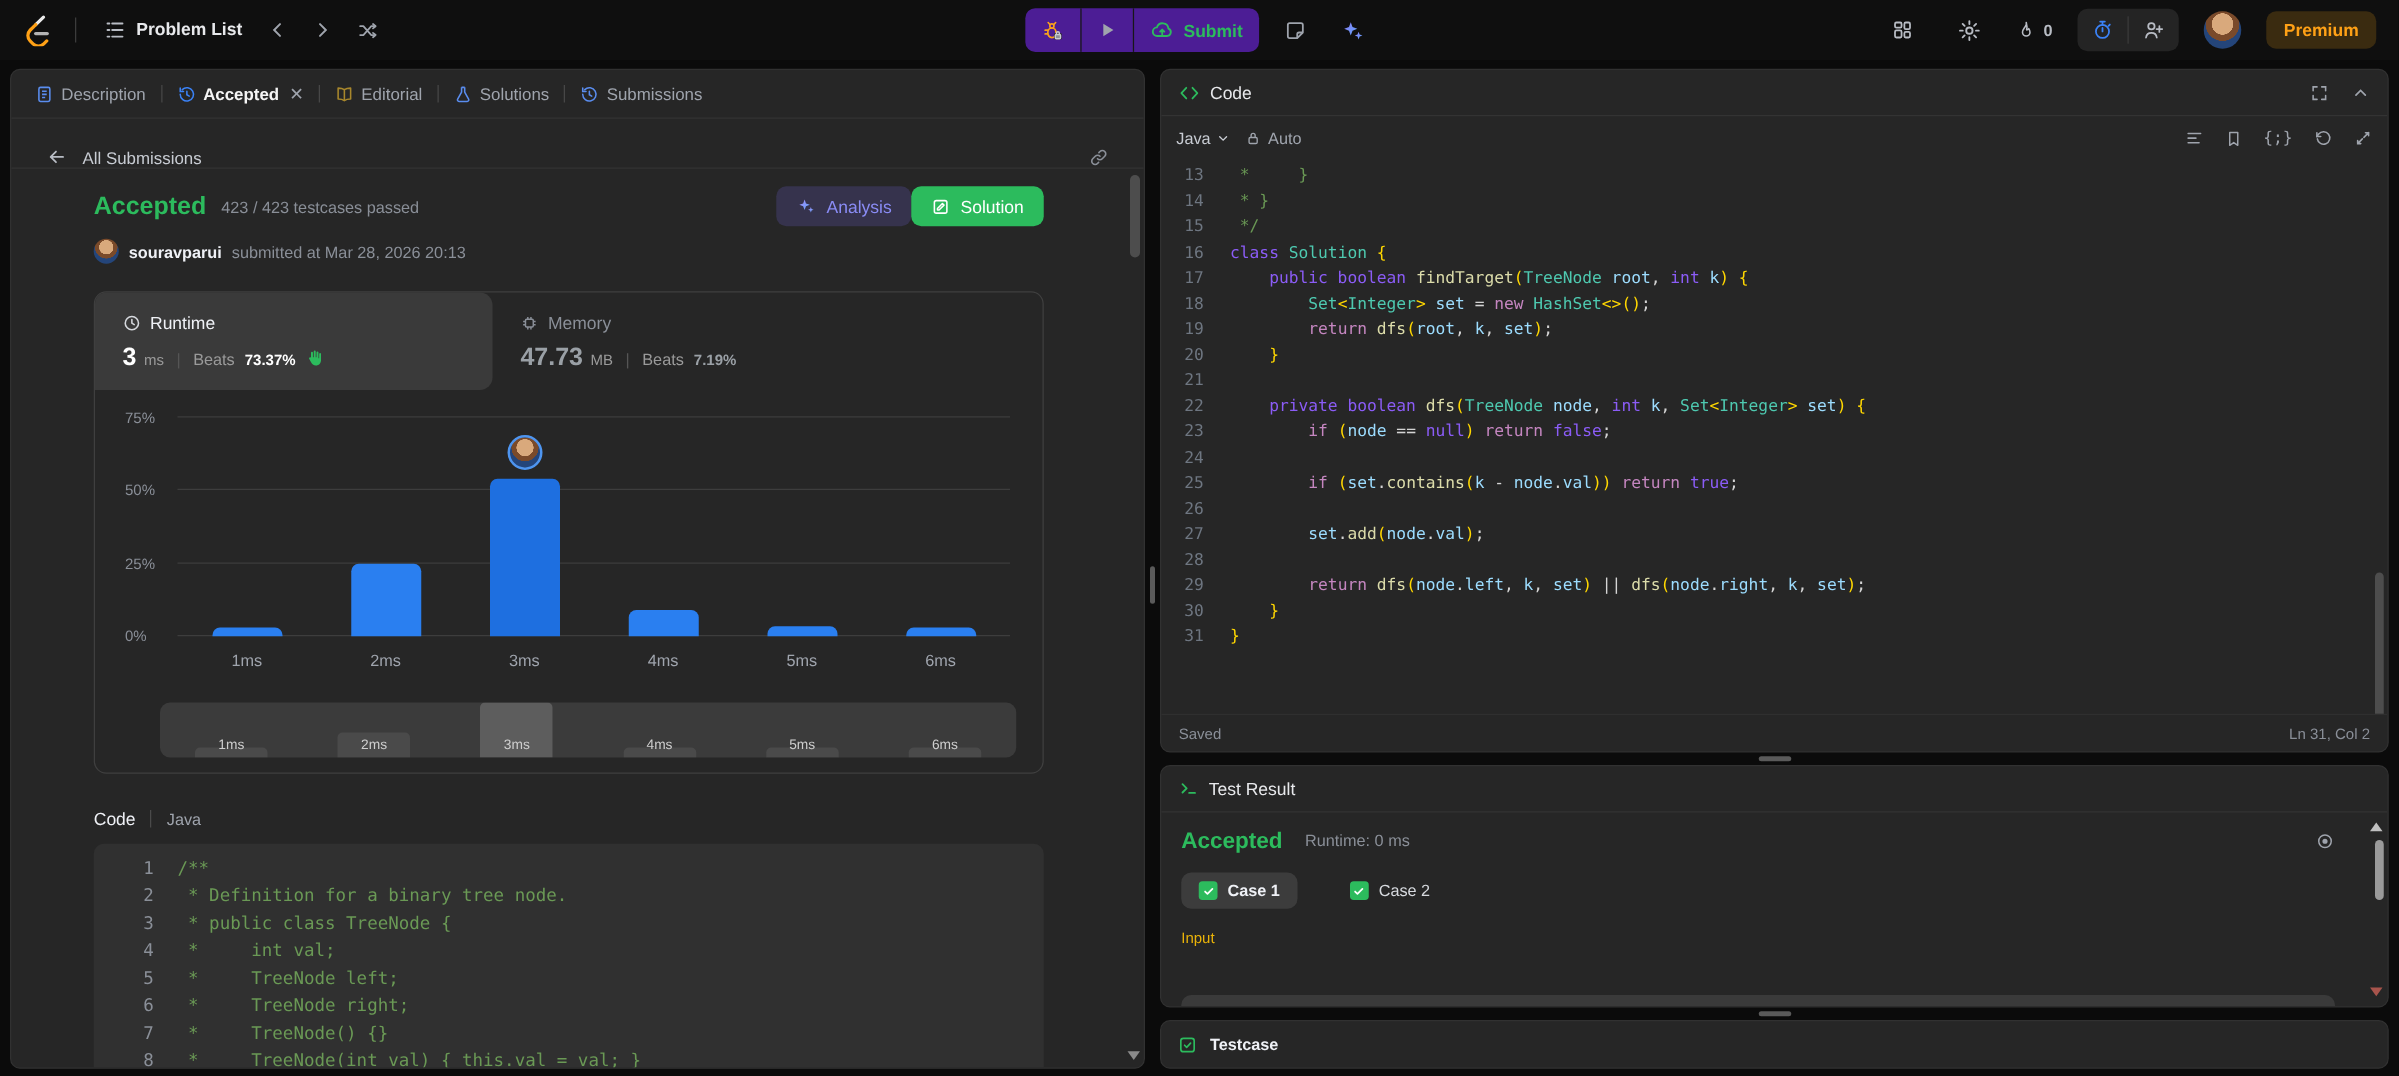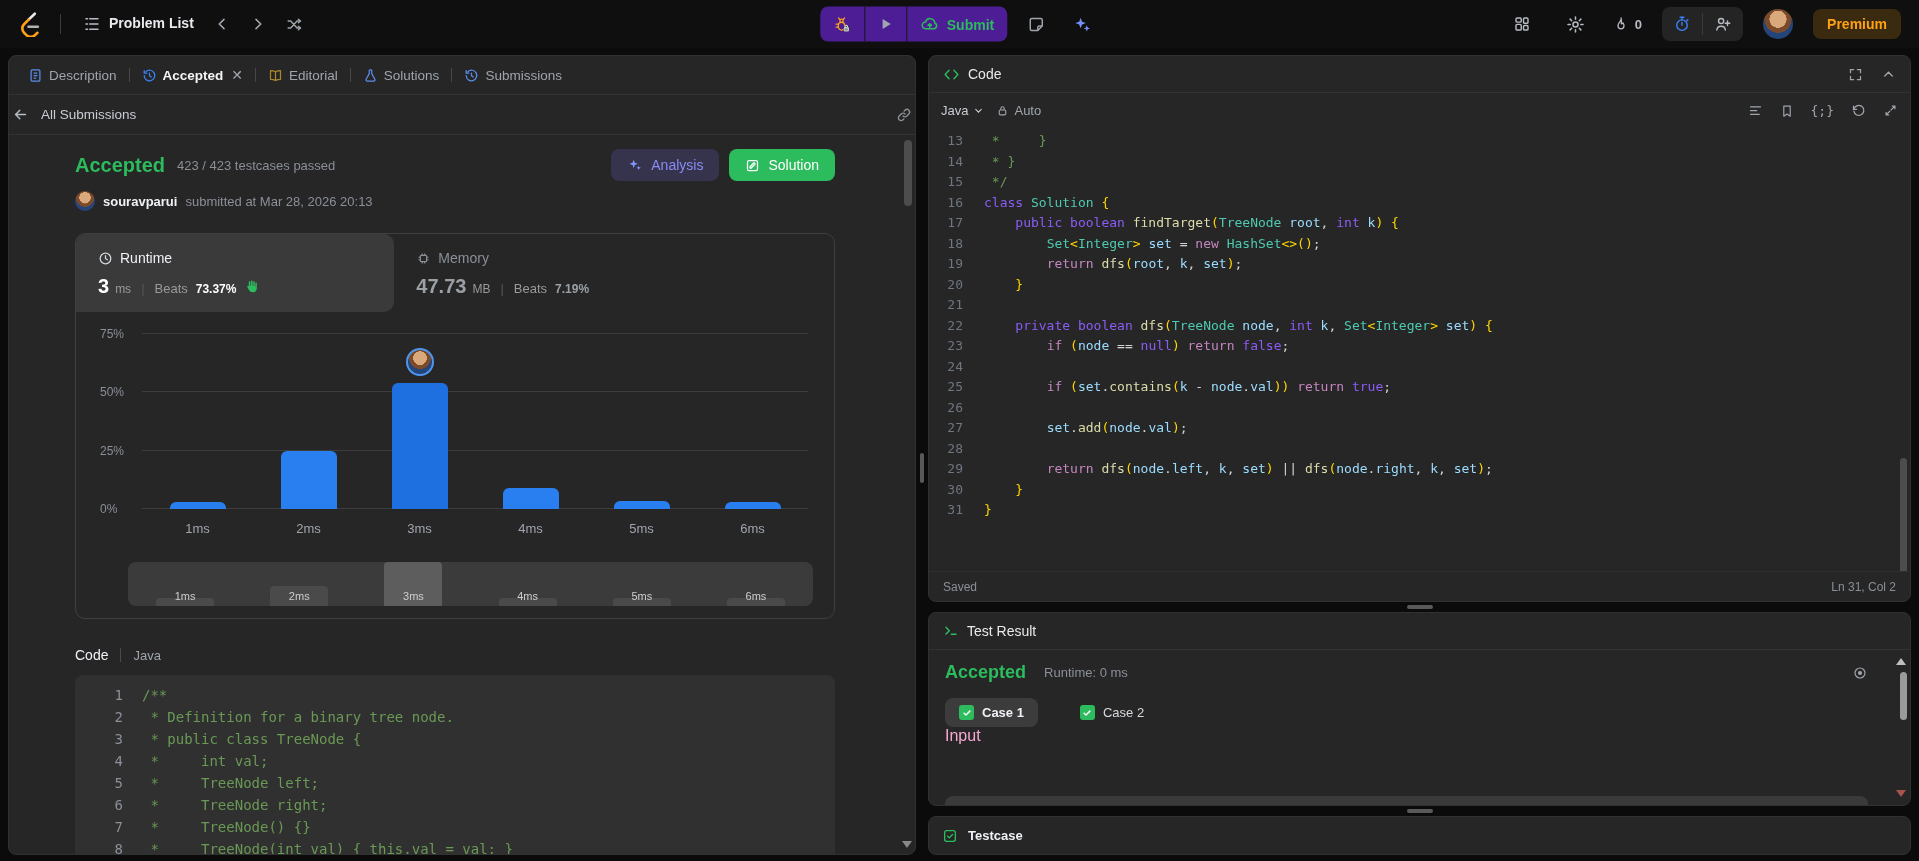--- a/index.html
+++ b/index.html
@@ -36,28 +36,28 @@
   .right-col{flex:1;display:flex;flex-direction:column}
   .h-gutter{height:10px;position:relative}
   .h-handle{position:absolute;top:3px;left:50%;transform:translateX(-50%);width:26px;height:4px;border-radius:2px;background:#5a5a5a}
 
   
   .tabbar{height:39px;display:flex;align-items:center;padding:0 10px;border-bottom:1px solid #333;flex:none}
   .tab{display:flex;align-items:center;gap:6px;padding:0 9px;color:#9fa4ad;font-size:13.5px;cursor:pointer;white-space:nowrap}
   .tab.active{color:#f5f5f5;font-weight:700}
   .tab .close{color:#9fa4ad;font-size:14px;margin-left:2px;cursor:pointer}
   .tabdiv{width:1px;height:14px;background:#474747;margin:0 3px}
-  .subheader{height:40px;display:flex;align-items:center;padding:0 3px;border-bottom:1px solid #333;flex:none;gap:12px}
+  .subheader{height:40px;display:flex;align-items:flex-end;padding:0 28px;border-bottom:1px solid #333;flex:none;gap:12px}
   .back-label{color:#c8ccd3;font-size:13.5px;cursor:pointer}
   .lp-content{flex:1;overflow:hidden;position:relative;padding:14px 80px 0 66px}
 
   .result-row{display:flex;align-items:center}
   .res-status{color:#2cbb5d;font-size:20px;font-weight:600}
   .res-sub{color:#8a8f98;font-size:13px;margin-left:12px}
-  .res-actions{margin-left:auto;display:flex;gap:10px}
+  .res-actions{margin-left:auto;display:flex;}
   .btn{display:flex;align-items:center;gap:8px;padding:8px 16px;border-radius:8px;font-size:14px;cursor:pointer;border:none}
   .btn-analysis{background:#36334d;color:#8a8cf5;font-weight:500}
   .btn-solution{background:#2cbb5d;color:#fff;font-weight:500}
   .user-row{display:flex;align-items:center;gap:8px;margin-top:10px;font-size:13px;color:#8a8f98}
   .uavatar{width:20px;height:20px;border-radius:50%;background:radial-gradient(circle at 50% 34%,#d9a97c 0 34%,#7a4a2a 35% 54%,#24457a 55% 100%)}
   .uname{color:#eff1f6;font-weight:700}
 
   .stats-card{margin-top:22px;border:1px solid #3f3f3f;border-radius:10px;padding-bottom:12px}
   .stat-tabs{display:flex}
   .stat-tab{padding:16px 22px 14px;cursor:pointer}
@@ -127,21 +127,21 @@
   .test-panel{height:194px;display:flex;flex-direction:column;overflow:hidden;position:relative}
   .tr-body{flex:1;position:relative;padding:12px 16px 0}
   .tr-row{display:flex;align-items:center}
   .tr-status{color:#2cbb5d;font-size:18px;font-weight:600}
   .tr-runtime{color:#8a8f98;font-size:13px;margin-left:18px}
   .tr-eye{margin-left:auto;margin-right:26px;color:#9fa4ad;cursor:pointer}
   .cases{display:flex;gap:28px;margin-top:15px;align-items:center}
   .case{display:flex;align-items:center;gap:8px;padding:7px 14px;border-radius:8px;font-size:13px;color:#d6d9de;cursor:pointer}
   .case.sel{background:#3c3c3c;color:#eff1f6;font-weight:600}
   .chk{width:15px;height:15px;border-radius:3px;background:#2cbb5d;display:flex;align-items:center;justify-content:center}
-  .input-label{font-size:16px;color:#f9a8d4}
+  .input-label{margin-top:16px;font-size:12px;color:#eab308}
   .input-box{position:absolute;left:16px;right:42px;bottom:0;height:9px;background:#3a3a3a;border-radius:8px 8px 0 0}
 
   .testcase-bar{height:39px;display:flex;align-items:center;padding:0 13px;gap:10px}
   .tc-label{font-size:13px;font-weight:600;color:#eff1f6}
 </style>
 </head>
 <body>
 
 <nav class="nav">
   <div class="nav-left">

